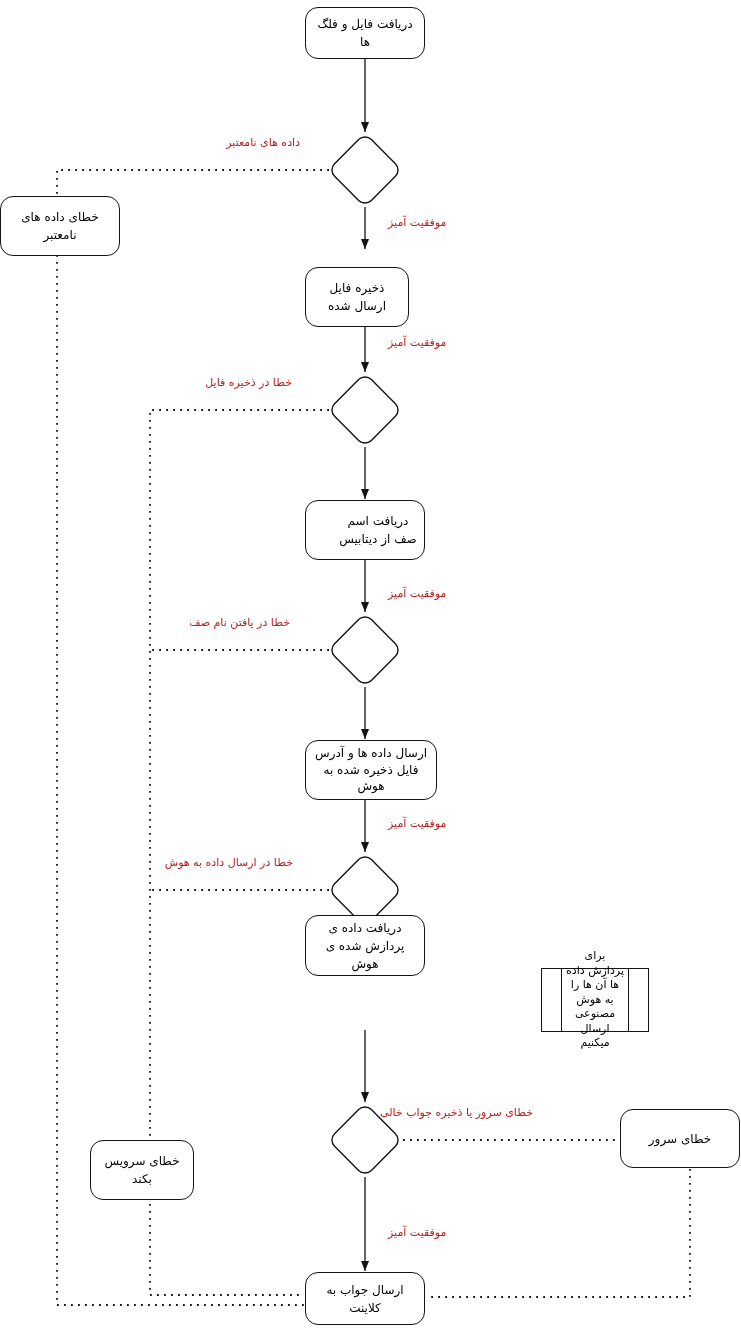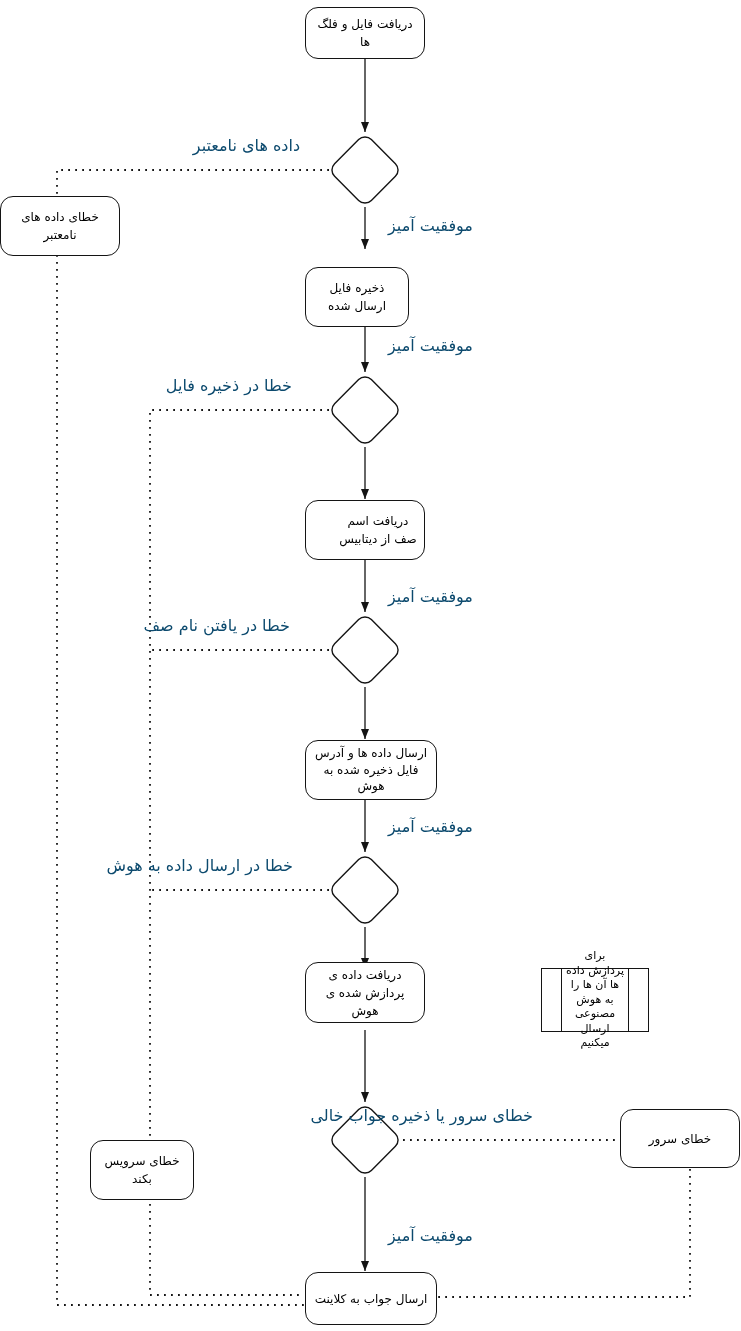--- a/index.html
+++ b/index.html
@@ -18,21 +18,21 @@
   .node span { display:block; }
   .note {
     position:absolute; box-sizing:border-box; background:#fff;
     border:1.3px solid #141414; display:flex; align-items:center; justify-content:center;
     text-align:center; font-size:11px; line-height:1.32; direction:rtl; padding:0 24px;
   }
   .note .bar { position:absolute; top:0; bottom:0; width:0; border-left:1.3px solid #141414; }
   .note .bar.l { left:19px; }
   .note .bar.r { right:19px; }
   .elabel {
-    position:absolute; font-size:16px; direction:rtl; white-space:nowrap; color:#0c4a6e;
+    position:absolute; font-size:11px; direction:rtl; white-space:nowrap; color:#b91c1c;
   }
 </style>
 </head>
 <body>
 
 <div class="canvas">
 
   <svg class="wires" xmlns="http://www.w3.org/2000/svg">
     <defs>
       <marker id="ah" markerWidth="12" markerHeight="10" refX="10" refY="4" orient="auto" markerUnits="userSpaceOnUse">
@@ -73,24 +73,24 @@
     </div>
   <div class="node" style="left:305px; top:267px;  width:104px; height:60px;">
       <span>ذخیره فایل ارسال شده</span>
     </div>
   <div class="node" style="left:305px; top:500px;  width:120px; height:60px;padding-left:32px;">
       <span>دریافت اسم صف از دیتابیس</span>
     </div>
   <div class="node" style="left:305px; top:740px;  width:132px; height:60px; line-height:1.4;">
       <span>ارسال داده ها و آدرس فایل ذخیره شده به هوش</span>
     </div>
-  <div class="node" style="left:305px; top:962px;  width:120px; height:61px;">
+  <div class="node" style="left:305px; top:915px;  width:120px; height:61px;">
       <span>دریافت داده ی پردازش شده ی هوش</span>
     </div>
-  <div class="node" style="left:305px; top:1272px; width:132px; height:53px;">
+  <div class="node" style="left:305px; top:1272px; width:120px; height:53px;">
       <span>ارسال جواب به کلاینت</span>
     </div>
 
   <div class="node" style="left:0px;   top:196px;  width:120px; height:60px;">
       <span>خطای داده های نامعتبر</span>
     </div>
   <div class="node" style="left:90px;  top:1140px; width:104px; height:60px;">
       <span>خطای سرویس بکند</span>
     </div>
   <div class="node" style="left:620px; top:1109px; width:120px; height:59px;">

